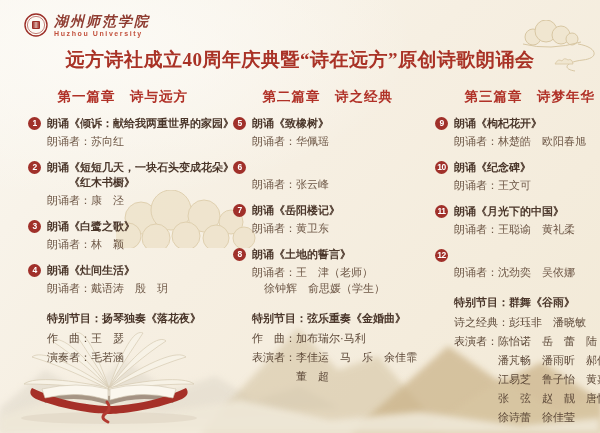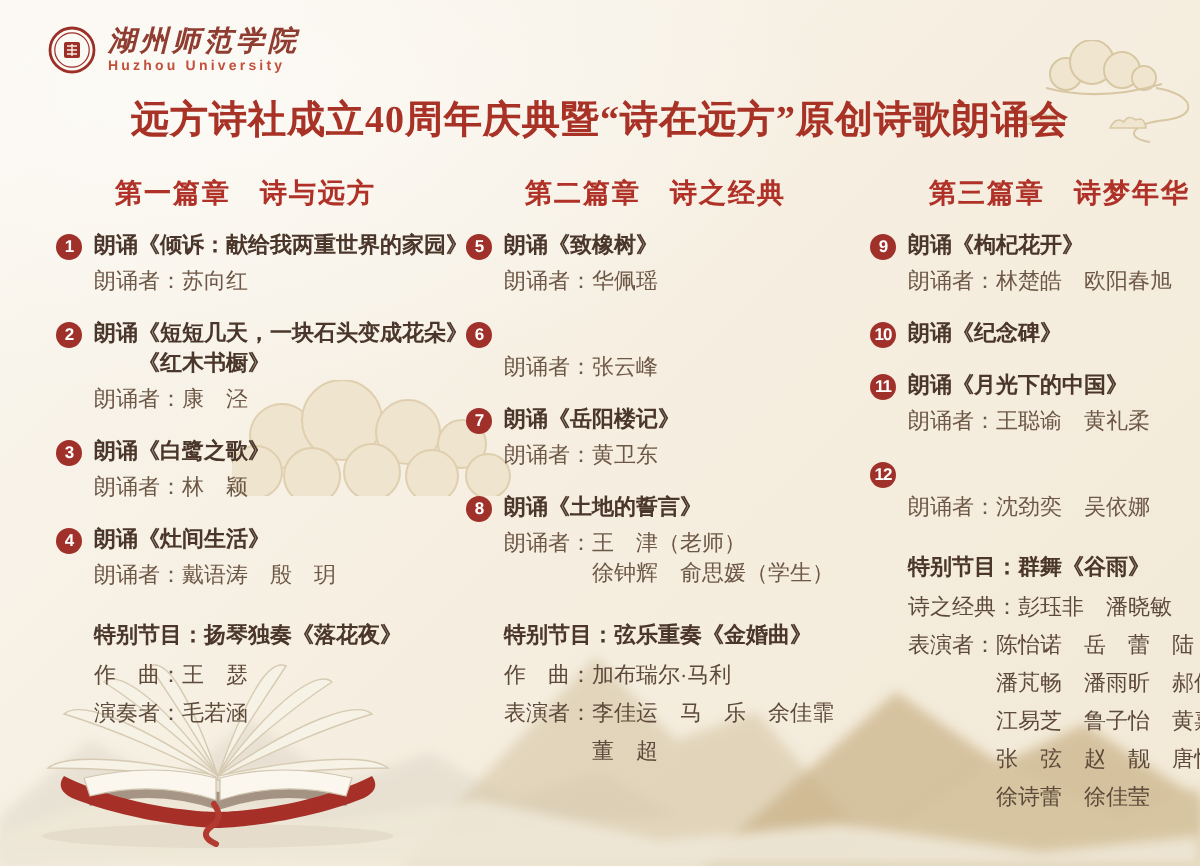--- a/index.html
+++ b/index.html
@@ -12,21 +12,21 @@
       linear-gradient(135deg, #faf7f0 0%, #f6efe2 45%, #f2e9d6 100%);
   }
   .deco { position:absolute; pointer-events:none; }
   .mountains { left:0; bottom:0; width:600px; height:125px; }
   .cloud-tr { left:505px; top:20px; width:95px; height:52px; }
   .cloud-ml { left:116px; top:190px; width:150px; height:58px; opacity:.85; }
   .book { left:12px; top:326px; width:195px; height:102px; }
 
   .logo { position:absolute; left:24px; top:13px; display:flex; gap:6px; align-items:center; z-index:3; }
   .seal { width:24px; height:24px; }
-  .logo-cn { font-family:Liberation Serif, serif; font-style:italic; font-weight:700;
+  .logo-cn { font-family:Liberation Sans, sans-serif; font-style:italic; font-weight:700;
              font-size:14px; color:#8f3c31; letter-spacing:2px; line-height:15px; }
   .logo-en { font-size:7px; color:#c2503c; letter-spacing:1.6px; font-weight:700; margin-top:1px; }
 
   .title { position:absolute; top:47px; left:0; right:0; text-align:center; z-index:3;
            font-family:"Liberation Serif", serif; font-weight:700; font-size:19px;
            letter-spacing:.5px; color:#a93226; white-space:nowrap; }
 
   .col { position:absolute; top:88px; z-index:2; }
   .col1 { left:28px;  width:205px; }
   .col2 { left:233px; width:200px; }
@@ -34,21 +34,21 @@
   .col h2 { font-size:13.5px; font-weight:700; color:#b03127; letter-spacing:1px;
             width:160px; text-align:right; margin-bottom:10px; white-space:nowrap; }
   .item { margin-bottom:11px; }
   .line { display:flex; gap:6px; align-items:flex-start; }
   .badge { flex:0 0 13px; width:13px; height:13px; border-radius:50%; background:#a0302a;
            color:#fff; font-size:8.5px; line-height:13px; text-align:center; font-weight:700;
            margin-top:1px; letter-spacing:-.5px; }
   .t  { font-size:11px; font-weight:700; color:#4a362a; line-height:15px; white-space:nowrap; }
   .t2 { font-size:11px; font-weight:700; color:#4a362a; line-height:15px; margin-left:41px; white-space:nowrap; }
   .sub { margin-left:19px; margin-top:3px; font-size:11px; color:#6d5746; line-height:15px; white-space:nowrap; }
-  .sub.indent2 { margin-left:63px; margin-top:1px;font-family:Liberation Mono, monospace; }
+  .sub.indent2 { margin-left:31px; margin-top:1px; }
   .special { margin-left:19px; margin-top:15px; }
   .sp-title { font-size:11px; font-weight:700; color:#4a362a; line-height:15px; margin-bottom:5px; white-space:nowrap; }
   .sp-line  { font-size:11px; color:#5e4a3a; line-height:15px; margin-bottom:4px; white-space:nowrap; }
   .sp-line.indent { margin-left:44px; }
 </style>
 </head>
 <body>
 
 <div class="poster">
 
@@ -225,20 +225,21 @@
         <span class="t">朗诵《枸杞花开》</span>
       </div>
       <div class="sub">朗诵者：林楚皓　欧阳春旭</div>
     </div>
 
     <div class="item">
       <div class="line">
         <span class="badge">10</span>
         <span class="t">朗诵《纪念碑》</span>
       </div>
+      <div class="sub">朗诵者：王文可</div>
     </div>
 
     <div class="item">
       <div class="line">
         <span class="badge">11</span>
         <span class="t">朗诵《月光下的中国》</span>
       </div>
       <div class="sub">朗诵者：王聪谕　黄礼柔</div>
     </div>
 

